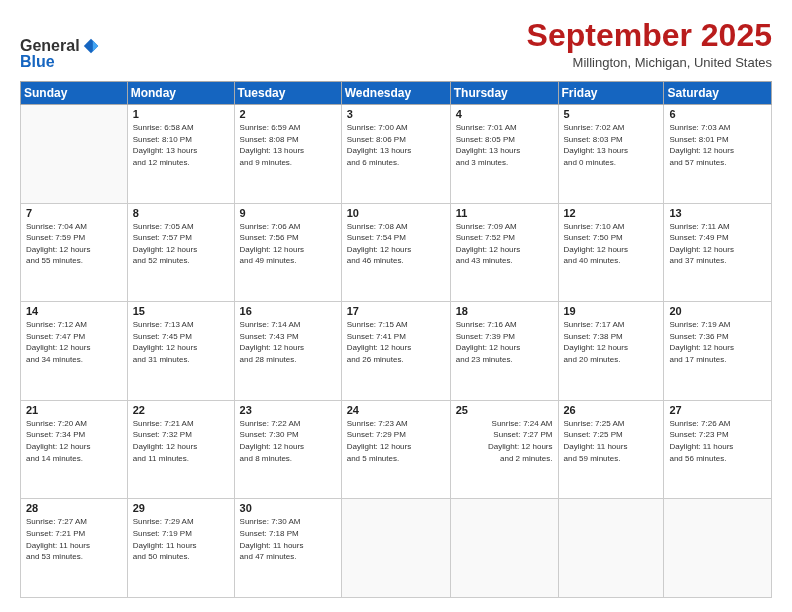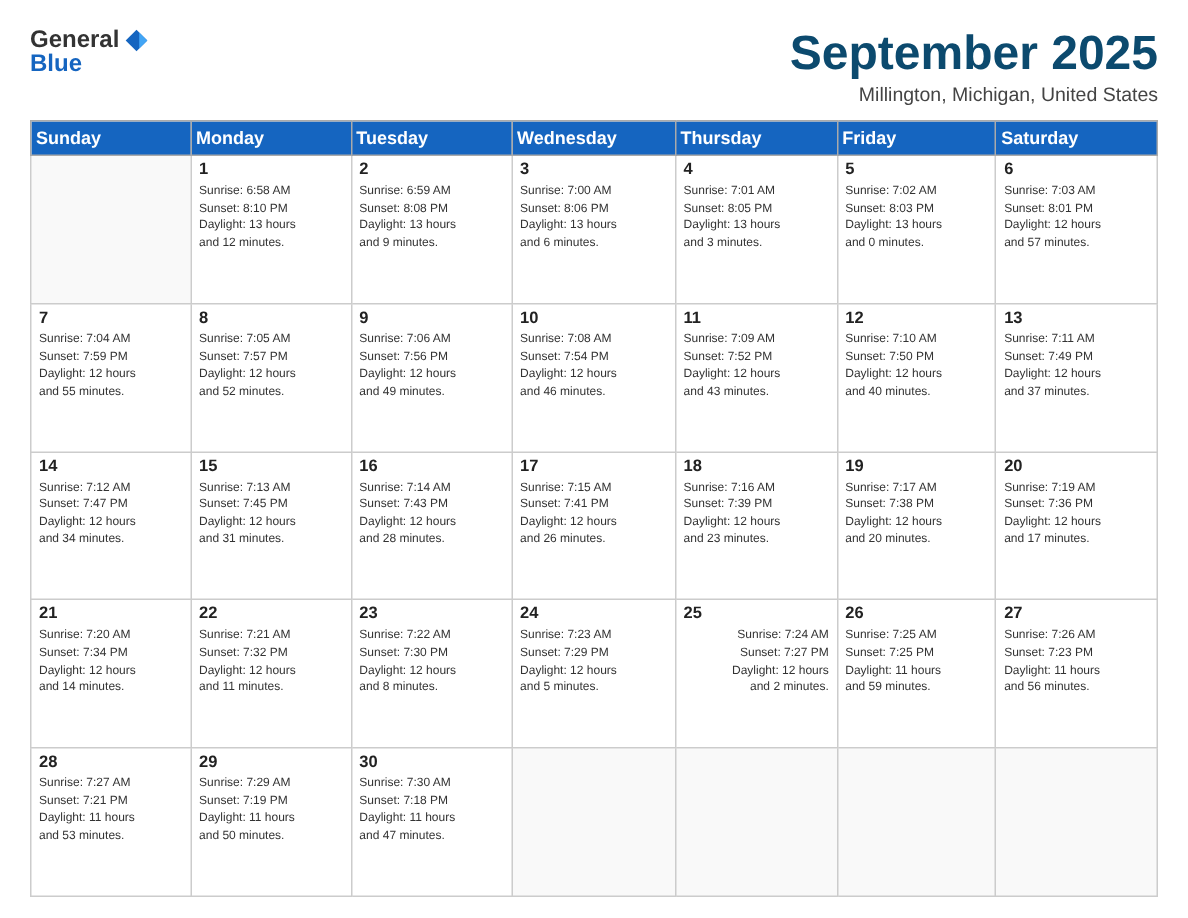--- a/index.html
+++ b/index.html
@@ -20,20 +20,21 @@
     .header {
       display: flex;
       align-items: flex-start;
       justify-content: space-between;
       margin-bottom: 10px;
     }
     .logo {
       display: flex;
       flex-direction: column;
       align-items: flex-start;
+      margin-top: 19px;
     }
     .logo-text {
       display: flex;
       align-items: center;
     }
     .logo-general {
       font-size: 16px;
       font-weight: bold;
       color: #333;
     }
@@ -46,21 +47,21 @@
       width: 18px;
       height: 18px;
       margin-left: 2px;
     }
     .title-block {
       text-align: right;
     }
     .month-title {
       font-size: 32px;
       font-weight: bold;
-      color: #0c4a6e;
+      color: #b91c1c;
       line-height: 1.1;
     }
     .location {
       font-size: 13px;
       color: #444;
       margin-top: 2px;
     }
     .calendar {
       width: 100%;
       border-collapse: collapse;

